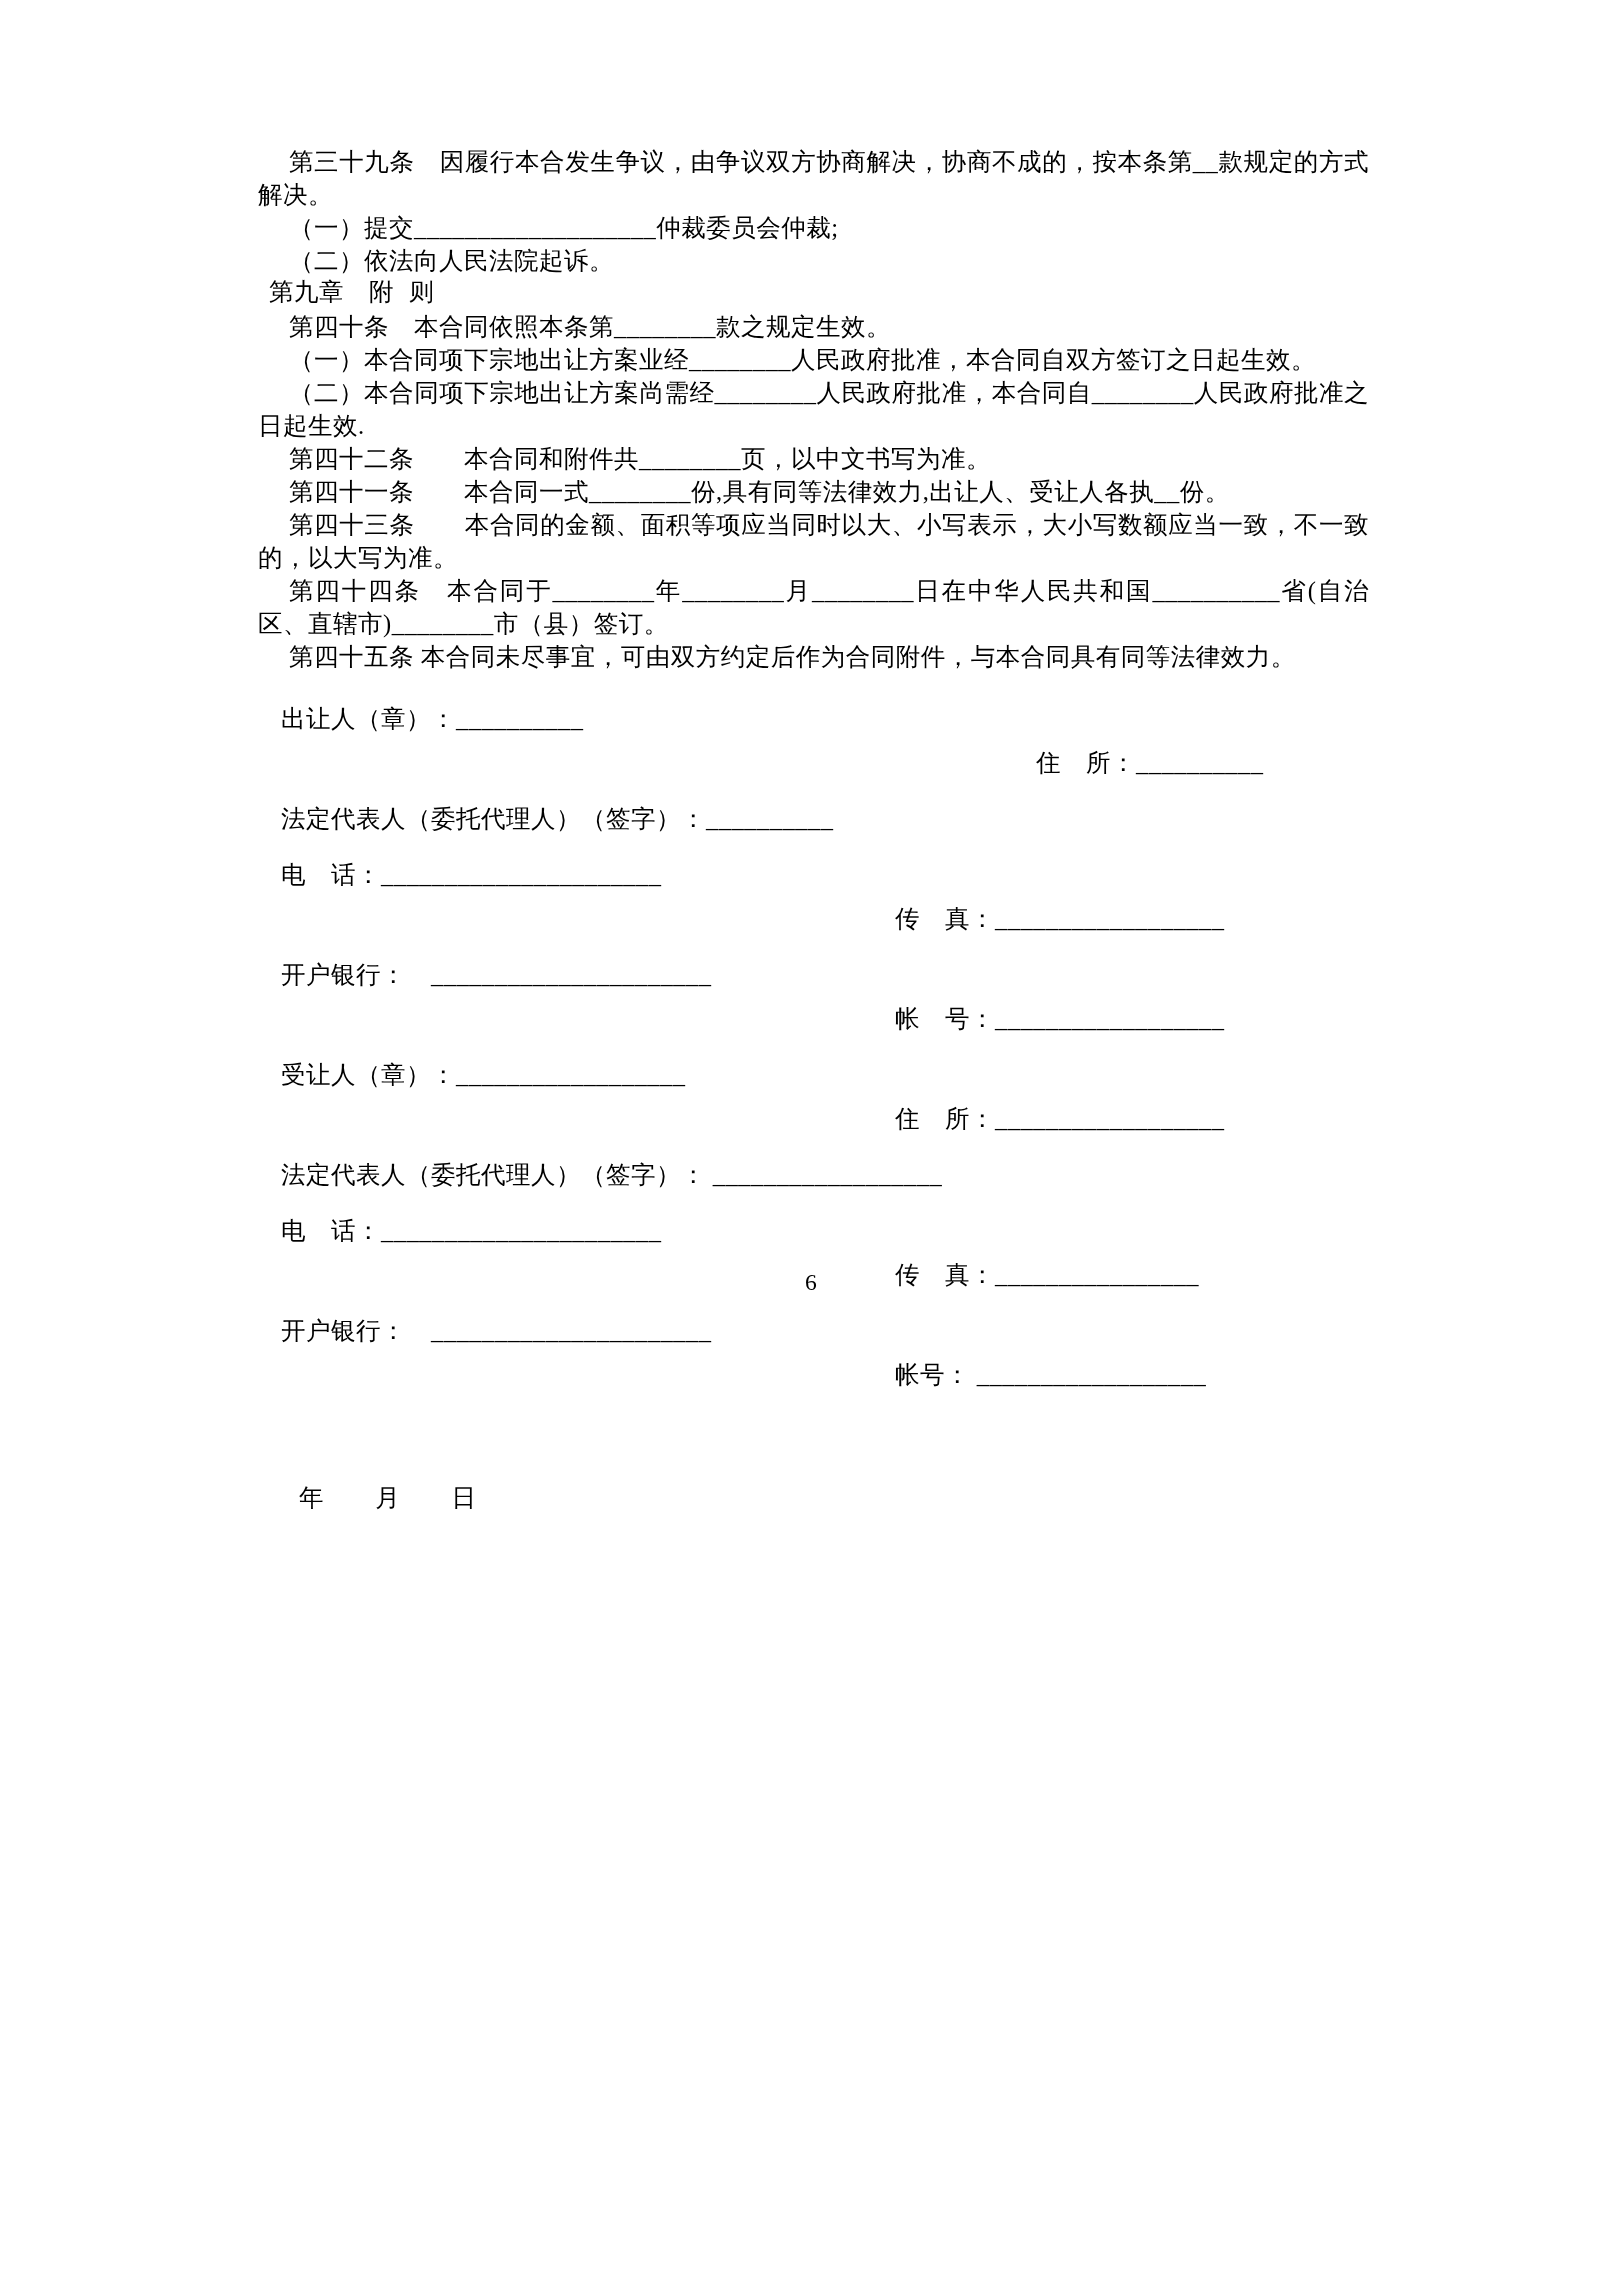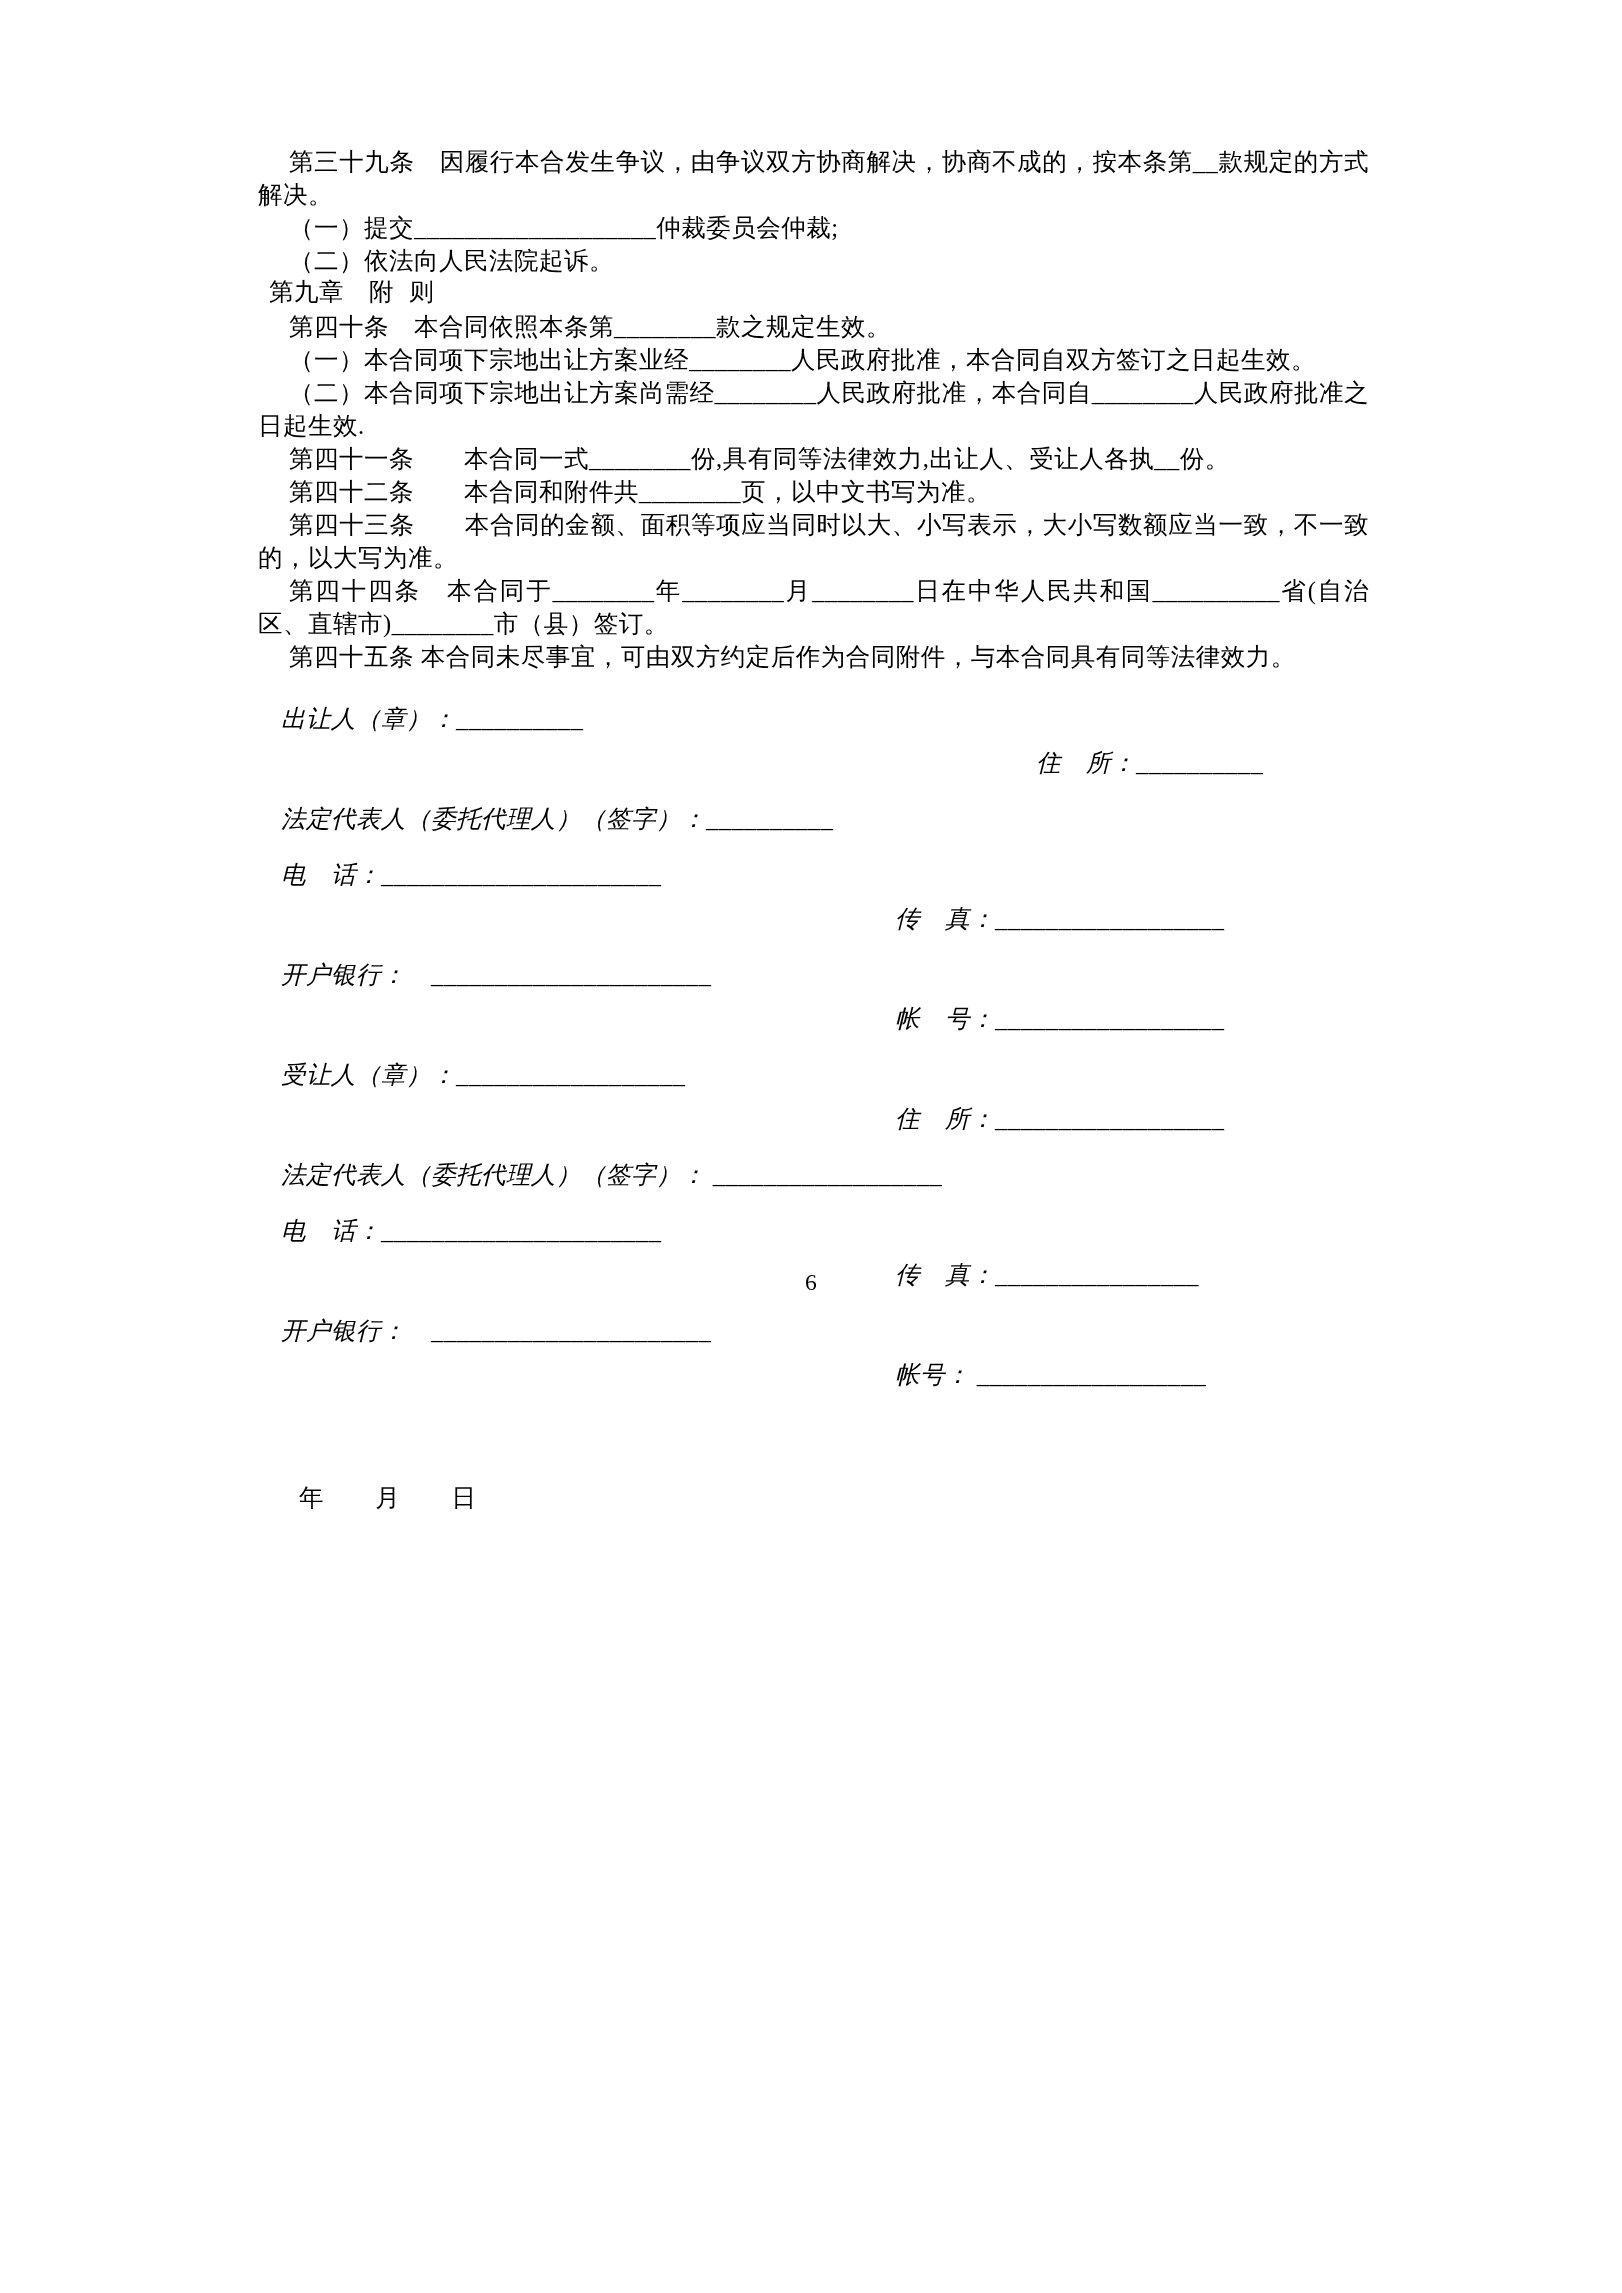--- a/index.html
+++ b/index.html
@@ -22,21 +22,21 @@
     top: 145px;
   }
   .para {
     line-height: 33px;
     text-indent: 31px;
     text-align: justify;
     letter-spacing: 0.5px;
   }
   .para.chapter { text-indent: 11px; font-family: Liberation Mono, monospace; }
   .signature { margin-top: 29px; padding-left: 23px; }
-  .sig-row { display: flex; line-height: 33px; letter-spacing: 0.5px; font-style: italic; }
+  .sig-row { display: flex; line-height: 33px; letter-spacing: 0.5px; }
   .sig-row + .sig-row { margin-top: 23px; }
   .sig-left { flex: 0 0 auto; min-width: 614px; white-space: nowrap; }
   .sig-row.r-wide .sig-left { min-width: 755px; }
   .sig-row.single .sig-left { min-width: 0; }
   .sig-right { flex: 0 0 auto; white-space: nowrap; margin-top: 44px; }
   .date-line {
     margin-top: 90px;
     padding-left: 41px;
     line-height: 33px;
     letter-spacing: 0.9px;
@@ -56,22 +56,22 @@
 <div class="page">
   <div class="content">
 
     <p class="para">第三十九条　因履行本合发生争议，由争议双方协商解决，协商不成的，按本条第__款规定的方式解决。</p>
     <p class="para">（一）提交___________________仲裁委员会仲裁;</p>
     <p class="para">（二）依法向人民法院起诉。</p>
     <p class="para chapter">第九章　附 则</p>
     <p class="para">第四十条　本合同依照本条第________款之规定生效。</p>
     <p class="para">（一）本合同项下宗地出让方案业经________人民政府批准，本合同自双方签订之日起生效。</p>
     <p class="para">（二）本合同项下宗地出让方案尚需经________人民政府批准，本合同自________人民政府批准之日起生效.</p>
+    <p class="para">第四十二条　　本合同和附件共________页，以中文书写为准。</p>
     <p class="para">第四十一条　　本合同一式________份,具有同等法律效力,出让人、受让人各执__份。</p>
-    <p class="para">第四十二条　　本合同和附件共________页，以中文书写为准。</p>
     <p class="para">第四十三条　　本合同的金额、面积等项应当同时以大、小写表示，大小写数额应当一致，不一致的，以大写为准。</p>
     <p class="para">第四十四条　本合同于________年________月________日在中华人民共和国__________省(自治区、直辖市)________市（县）签订。</p>
     <p class="para">第四十五条 本合同未尽事宜，可由双方约定后作为合同附件，与本合同具有同等法律效力。</p>
 
     <div class="signature">
 
       <div class="sig-row r-wide">
         <span class="sig-left">出让人（章）：__________</span>
         <span class="sig-right">住　所：__________</span>
       </div>

